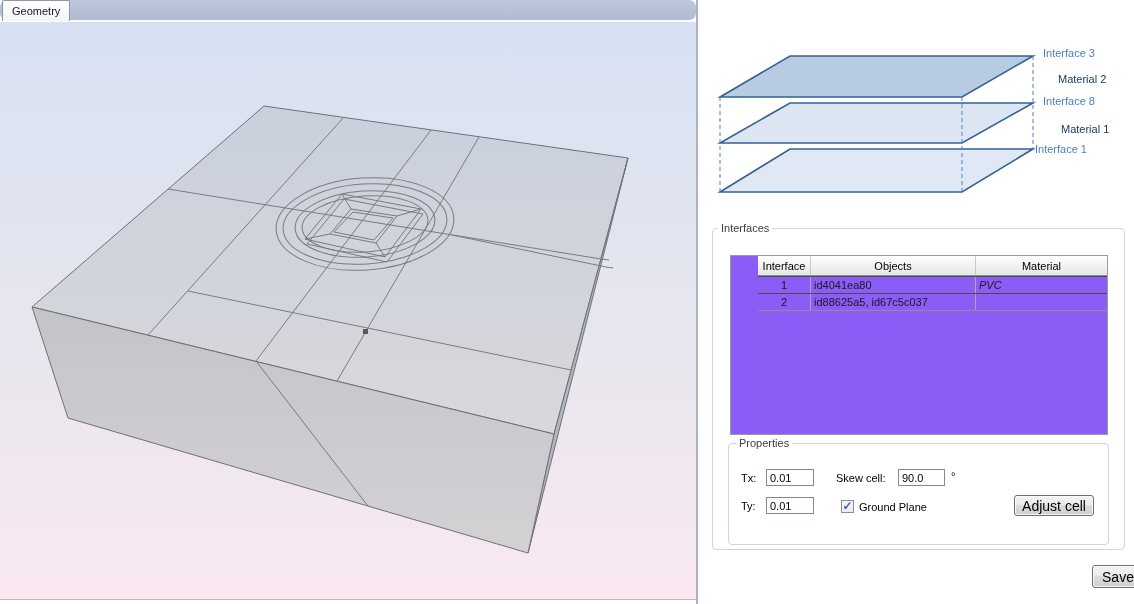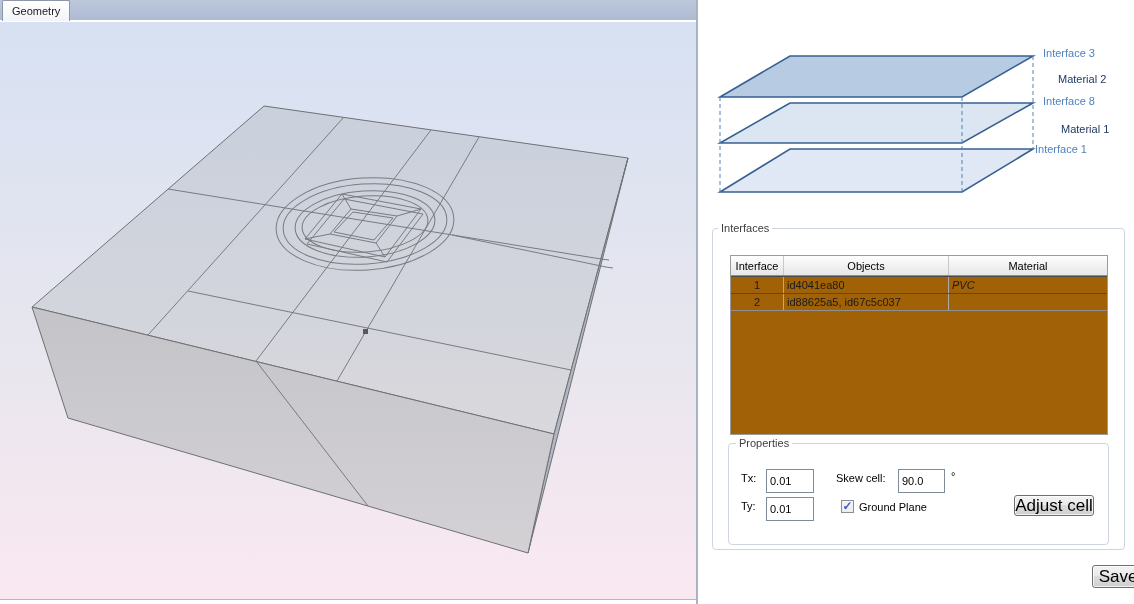--- a/index.html
+++ b/index.html
@@ -1,20 +1,20 @@
 <!DOCTYPE html>
 <html><head>
 <meta charset="utf-8">
 <style>
   html,body{margin:0;padding:0;background:#e8e8e8;}
   #root{position:relative;width:1134px;height:604px;background:#ffffff;overflow:hidden;
         font-family:"Liberation Sans",sans-serif;font-size:11px;color:#1a1a1a;}
 
   
-  .tabbar{position:absolute;top:0;height:20px;background:linear-gradient(#bcc7db,#aebbd3);}
+  .tabbar{position:absolute;top:0;height:20px;background:linear-gradient(#bcc7db,#aebbd3);border-radius:7px;}
   .tabbar.left{left:0;width:696px;}
   .tabbar.right{left:698px;width:436px;}
   .tab{position:absolute;top:0;height:20px;background:linear-gradient(#ffffff,#f2f4f8);
        border:1px solid #8d97a8;border-bottom:none;border-radius:2px 2px 0 0;
        display:flex;align-items:center;padding:0 9px;gap:7px;cursor:default;}
   .tab .close{font-size:9px;font-weight:bold;color:#3c3c3c;line-height:1;}
 
   
   #view3d{position:absolute;left:0;top:22px;width:696px;height:577px;display:block;}
   .view-footer{position:absolute;left:0;top:599px;width:696px;height:5px;background:#ffffff;border-top:1px solid #b7b7b7;}
@@ -24,43 +24,43 @@
   .right-content{position:absolute;left:698px;top:21px;width:436px;height:583px;background:#ffffff;}
   #layerdiagram{position:absolute;left:700px;top:40px;width:420px;height:165px;}
   .diag-label{position:absolute;white-space:nowrap;}
   .diag-label.iface{color:#4f81bd;}
   .diag-label.mat{color:#1f3a60;}
 
   .groupbox{position:absolute;border:1px solid #cfd5de;border-radius:4px;background:transparent;}
   .groupbox-label{position:absolute;background:#ffffff;padding:0 3px;color:#3d3d3d;white-space:nowrap;}
 
   
-  .ctable{position:absolute;left:730px;top:255px;width:378px;height:180px;background:#a16207;
-          border:1px solid #9b9b9b;box-sizing:border-box;}
+  .ctable{position:absolute;left:730px;top:255px;width:378px;height:180px;background:#8b5cf6;
+          border:1px solid #9b9b9b;box-sizing:border-box;padding-left:27px;}
   .thead{display:flex;height:19px;background:linear-gradient(#ffffff,#f3f3f3 45%,#e6e6e6);
          border-bottom:1px solid #8f8f8f;}
   .th{box-sizing:border-box;border-right:1px solid #c9c9c9;display:flex;align-items:center;justify-content:center;color:#000;}
   .th:last-child{border-right:none;}
   .trow{display:flex;height:16px;}
   .trow.sel{border-top:1px solid #4a4a4a;border-bottom:1px solid #4a4a4a;}
   .trow.r2{border-bottom:1px solid #8f8f8f;}
   .td{box-sizing:border-box;border-right:1px solid #ababab;display:flex;align-items:center;overflow:hidden;white-space:nowrap;}
   .td:last-child{border-right:none;font-style:italic;}
   .td.c{justify-content:center;}
   .td.l{padding-left:3px;}
   .w1{width:53px;} .w2{width:165px;} .w3{width:160px;flex:1;}
 
   
   .plabel{position:absolute;white-space:nowrap;color:#000;}
   .tinput{position:absolute;box-sizing:border-box;border:1px solid #7f8b99;background:#ffffff;
-          font-family:"Liberation Sans",sans-serif;font-size:11px;padding:0 3px;height:24px;}
+          font-family:"Liberation Sans",sans-serif;font-size:11px;padding:0 3px;height:17px;}
   .btn{position:absolute;box-sizing:border-box;border:1px solid #707070;border-radius:3px;
        background:linear-gradient(#f2f2f2,#ebebeb 45%,#dddddd 46%,#cfcfcf);
        box-shadow:inset 0 0 0 1px rgba(255,255,255,.75);
-       font-family:"Liberation Sans",sans-serif;font-size:17px;color:#000;
+       font-family:"Liberation Sans",sans-serif;font-size:14px;color:#000;
        display:flex;align-items:center;justify-content:center;cursor:default;}
   .cb{position:absolute;width:13px;height:13px;box-sizing:border-box;border:1px solid #8a8f94;
       background:linear-gradient(#f4f4f4,#e9edf2);display:flex;align-items:center;justify-content:center;}
   .cb .mark{color:#4257c4;font-size:12px;font-weight:bold;line-height:1;margin-top:-2px;}
 </style>
 </head>
 <body>
 
 <div id="root">
 

